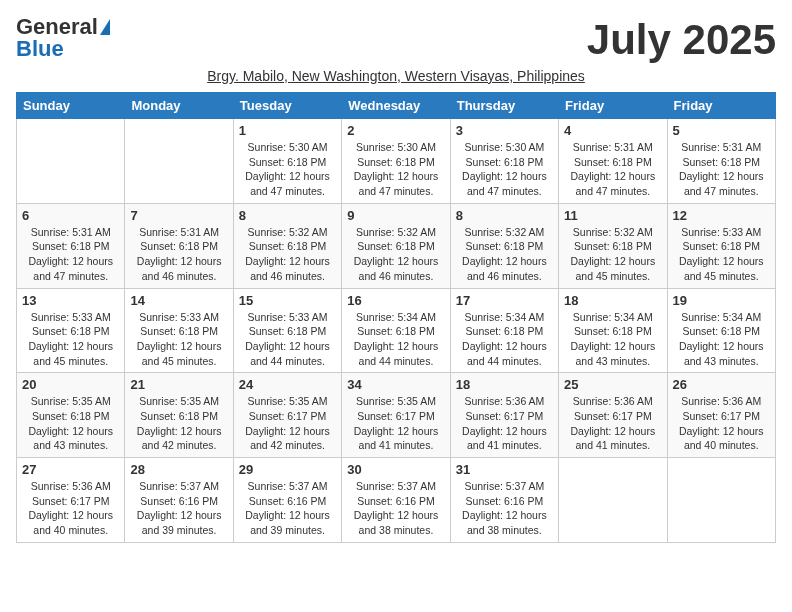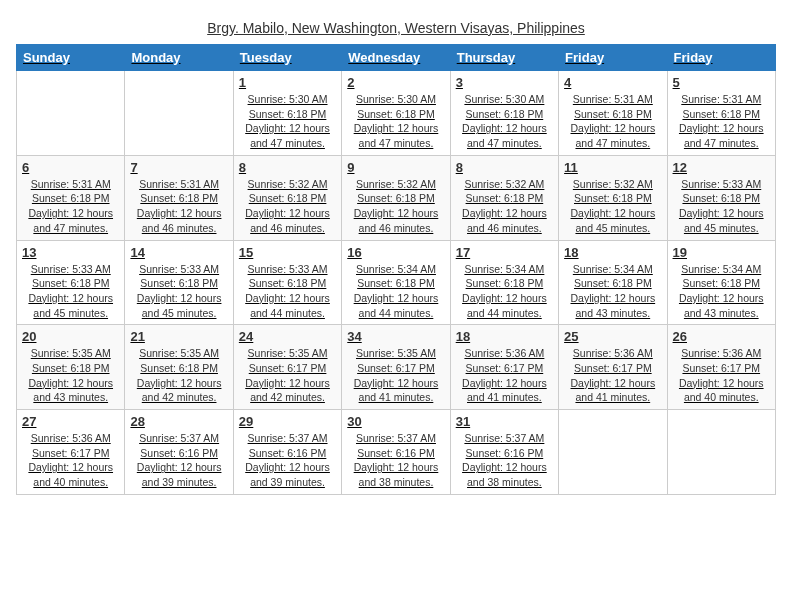--- a/index.html
+++ b/index.html
@@ -47,21 +47,20 @@
       text-align: center;
       font-size: 14px;
       color: #333;
       margin-bottom: 8px;
       text-decoration: underline;
     }
     .calendar {
       width: 100%;
       border-collapse: collapse;
       border: 1px solid #ccc;
-      text-decoration: underline;
     }
     .calendar th {
       background-color: #2a7abf;
       color: #fff;
       text-align: left;
       padding: 5px 6px;
       font-size: 13px;
       border: 1px solid #2a7abf;
     }
     .calendar td {
@@ -92,20 +91,28 @@
       background-color: #f9f9f9;
     }
     tr:nth-child(odd) td {
       background-color: #ffffff;
     }
   </style>
 </head>
 <body>
 
 <div class="header">
+  <div class="logo">
+    <div style="display:flex;align-items:center;">
+      <span class="logo-text logo-general">General</span>
+      <span class="logo-triangle"></span>
+    </div>
+    <span class="logo-text logo-blue">Blue</span>
+  </div>
+  <div class="month-title">July 2025</div>
 </div>
 
 <div class="subtitle">Brgy. Mabilo, New Washington, Western Visayas, Philippines</div>
 
 <table class="calendar">
   <thead>
     <tr>
     <th>Sunday</th>
         <th>Monday</th>
         <th>Tuesday</th>

